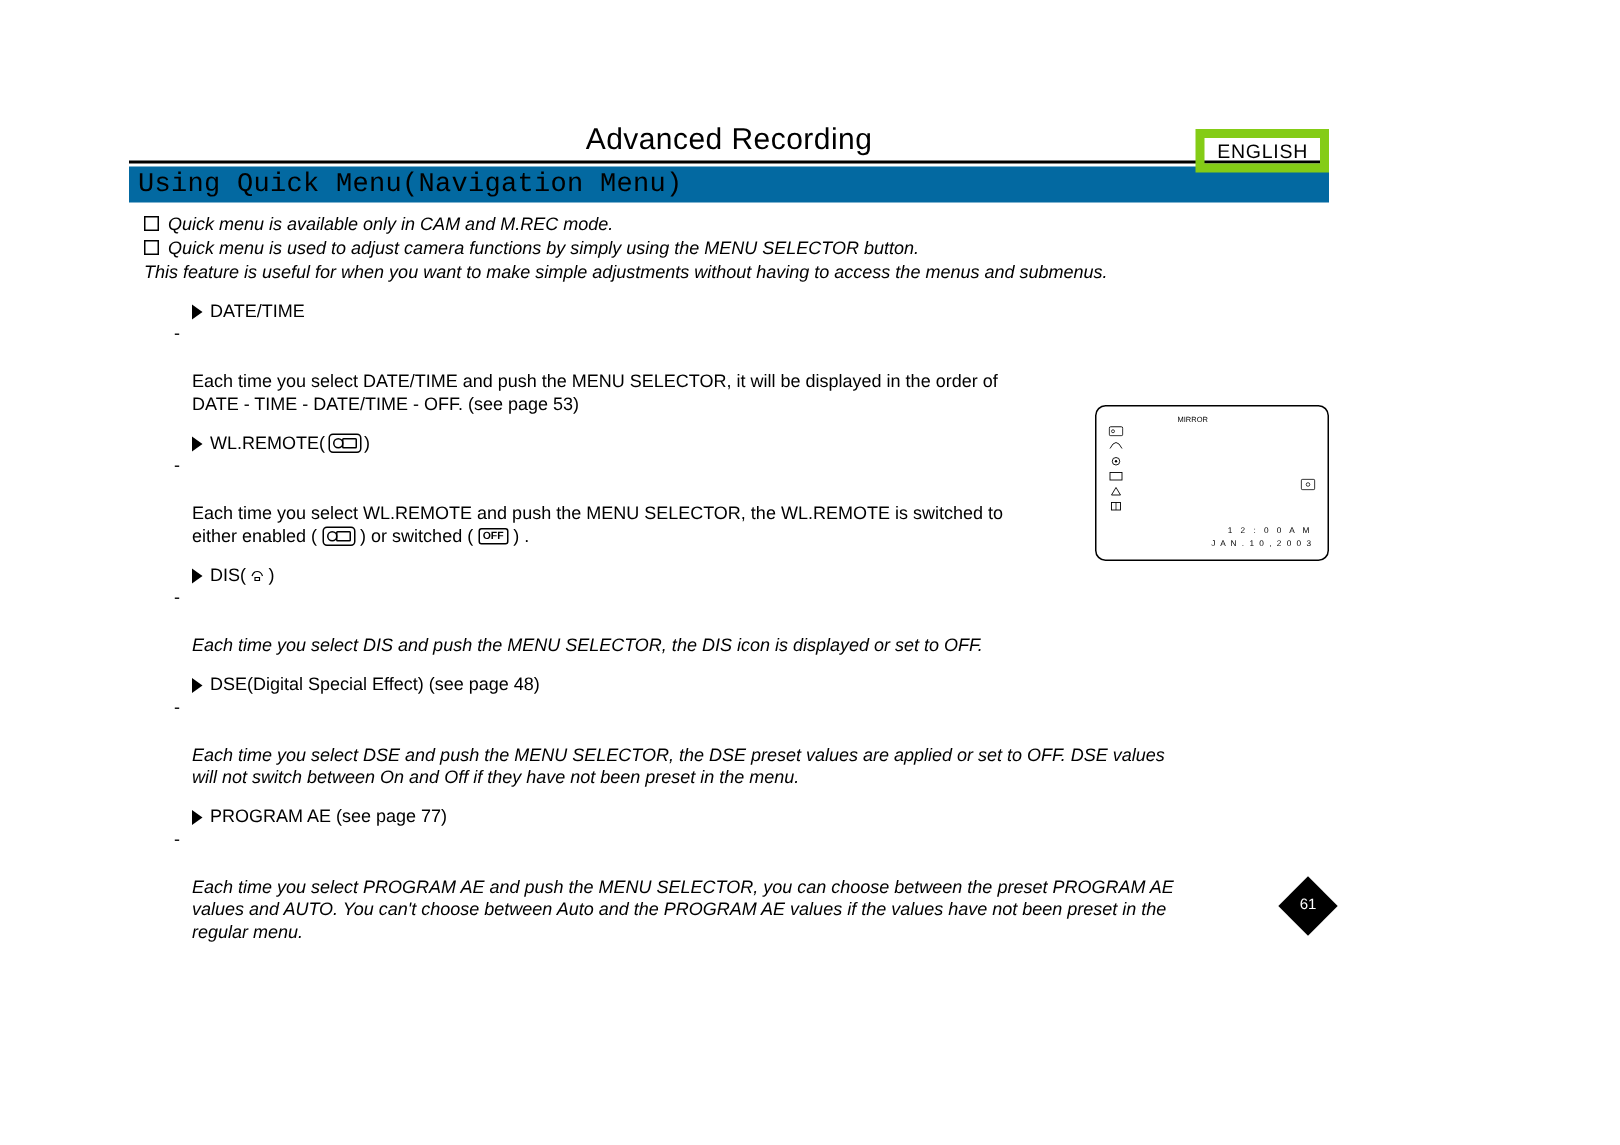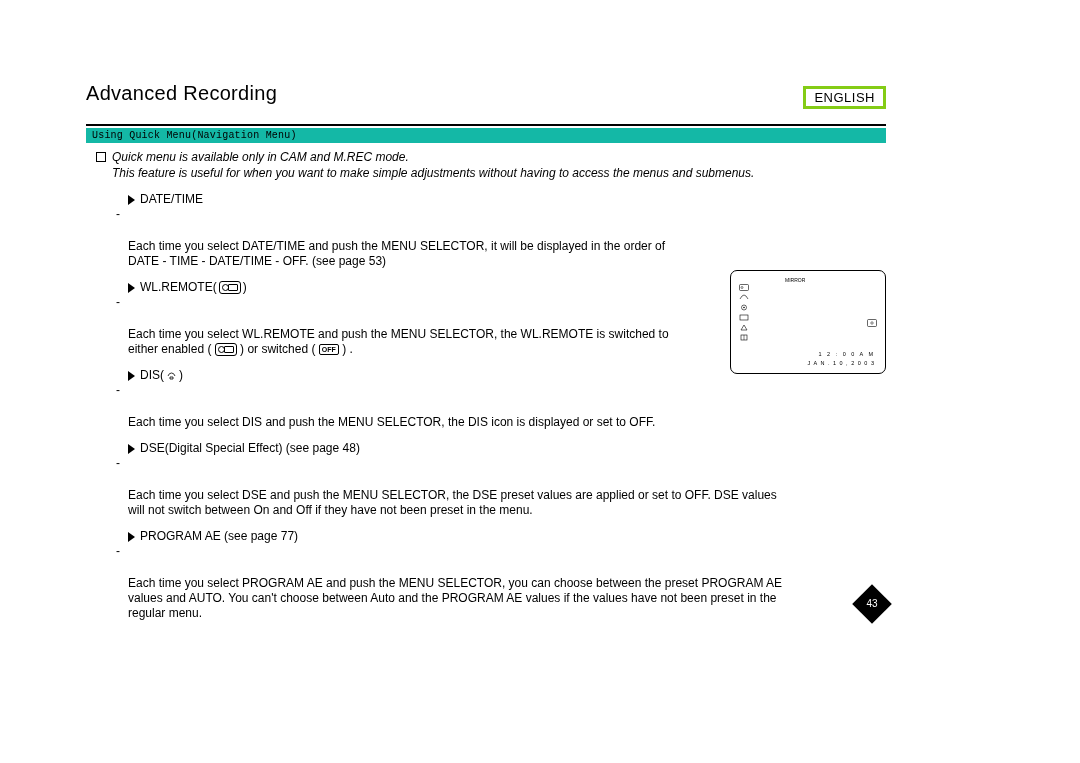--- a/index.html
+++ b/index.html
@@ -1,31 +1,31 @@
 <!DOCTYPE html>
 <html><head>
 <meta charset="utf-8">
 <style>
   html,body{margin:0;padding:0;background:#fff;width:1080px;height:763px;overflow:hidden;font-family:Arial,Helvetica,sans-serif;color:#000;}
   .page{position:relative;width:800px;margin-left:86px;margin-top:82px;}
-  .lang-box{position:absolute;right:0;top:4px;border:3px solid #84cc16;padding:0 8px;font-size:13px;line-height:17px;letter-spacing:.5px;}
-  .title{font-size:20px;font-weight:400;border-bottom:2px solid #000;padding-bottom:19px;letter-spacing:.3px;}
-  .subtitle-bar{background:#14b8a6;padding:2px 6px;margin-top:2px;font-family:"Courier New",Courier,monospace;font-size:10px;letter-spacing:.2px;}
+  .lang-box{position:absolute;right:0;top:4px;border:6px solid #84cc16;padding:0 8px;font-size:13px;line-height:17px;letter-spacing:.5px;}
+  .title{font-size:20px;font-weight:400;border-bottom:2px solid #000;padding-bottom:2px;letter-spacing:.3px;text-align:center;}
+  .subtitle-bar{background:#0369a1;padding:2px 6px;margin-top:2px;font-family:"Courier New",Courier,monospace;font-size:18px;letter-spacing:.2px;}
   .intro{margin:6px 0 0 10px;font-size:12px;line-height:16px;}
   .intro .row{display:flex;font-style:italic;}
   .square{width:8px;height:8px;border:1px solid #000;margin-top:3px;margin-right:6px;flex:0 0 auto;}
   .intro .row span{flex:1;}
   .section{margin-top:11px;margin-left:10px;font-size:12px;line-height:15px;}
   .sec-head{display:flex;align-items:center;gap:5px;margin-left:32px;}
   .tri{width:0;height:0;border-left:7px solid #000;border-top:5px solid transparent;border-bottom:5px solid transparent;margin-top:1px;}
   .sec-head .hlabel{display:inline-flex;align-items:center;gap:2px;}
   .bullet{display:flex;margin-left:20px;}
   .bullet .dash{width:12px;flex:0 0 auto;}
   .bullet .txt{flex:1;max-width:560px;margin-top:32px;}
-  .wide .txt{max-width:660px;}
+  .wide .txt{max-width:660px;font-style:italic;}
   .icon-remote-on{display:inline-block;width:20px;height:11px;border:1px solid #000;border-radius:3px;vertical-align:middle;position:relative;background:#fff;}
   .icon-remote-on::before{content:"";position:absolute;left:2px;top:2px;width:5px;height:5px;border:1px solid #000;border-radius:50%;}
   .icon-remote-on::after{content:"";position:absolute;right:2px;top:2px;width:8px;height:5px;border:1px solid #000;border-radius:1px;}
   .icon-off{display:inline-block;padding:0 2px;border:1px solid #000;border-radius:2px;font-size:7px;line-height:9px;vertical-align:middle;font-weight:700;font-family:Arial;}
   .icon-dis{display:inline-block;width:11px;height:11px;vertical-align:middle;position:relative;}
   .icon-dis svg{display:block;}
   
   .panel{position:absolute;top:188px;right:0;width:156px;height:104px;border:1px solid #000;border-radius:7px;padding:4px;font-size:6px;box-sizing:border-box;}
   .panel .mirror{position:absolute;top:6px;left:54px;font-size:5px;}
   .panel .left-icons{position:absolute;left:8px;top:13px;display:flex;flex-direction:column;gap:3px;align-items:center;}
@@ -46,21 +46,25 @@
   <div class="lang-box">ENGLISH</div>
 
   <div class="title">Advanced Recording</div>
   <div class="subtitle-bar">Using Quick Menu(Navigation Menu)</div>
 
   <div class="intro">
     <div class="row">
         <div class="square"></div>
         <span>Quick menu is available only in CAM and M.REC mode.</span>
       </div>
-    <div class="row" style="margin-left:16px;">
+    <div class="row">
+        <div class="square"></div>
+        <span>Quick menu is used to adjust camera functions by simply using the MENU SELECTOR button.</span>
+      </div>
+    <div class="row" style="">
         <span>This feature is useful for when you want to make simple adjustments without having to access the menus and submenus.</span>
       </div>
   </div>
 
   <div class="section">
     <div class="sec-head">
       <div class="tri"></div>
       <span>DATE/TIME</span>
     </div>
     <div class="bullet">
@@ -159,16 +163,16 @@
     <svg class="right-ctr" width="10" height="8" viewBox="0 0 10 8">
         <rect x="0.5" y="0.5" width="9" height="7" rx="1" fill="none" stroke="#000" stroke-width="0.6"></rect>
         <circle cx="5" cy="4" r="1.2" fill="none" stroke="#000" stroke-width="0.5"></circle>
       </svg>
     <div class="time">1 2 : 0 0 A M</div>
     <div class="date">J A N . 1 0 , 2 0 0 3</div>
   </div>
 
   <div class="page-num">
     <div class="dia"></div>
-    <div class="nostroke">43</div>
+    <div class="nostroke">61</div>
   </div>
 
 </div>
 
 </body></html>

